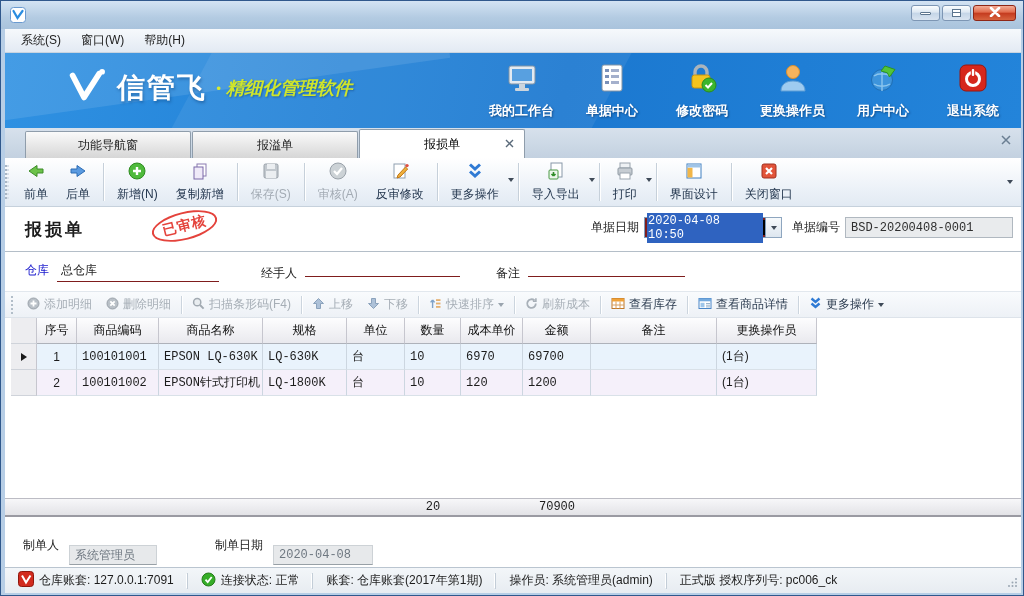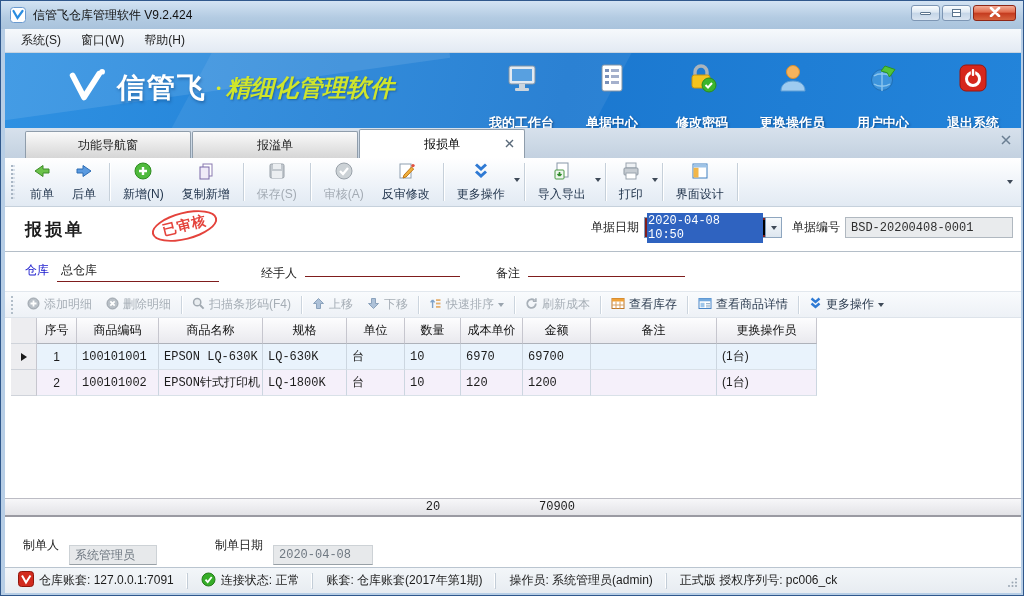--- a/index.html
+++ b/index.html
@@ -26,38 +26,38 @@
   
   .banner { position:absolute; left:4px; top:52px; width:1016px; height:75px;
     background:linear-gradient(100deg,#2f91e2 0%,#1b78d0 55%,#2384da 100%); overflow:hidden; }
   .banner::before { content:""; position:absolute; left:180px; top:-30px; width:420px; height:160px;
     background:rgba(255,255,255,.07); transform:skewX(-28deg); }
   .banner::after { content:""; position:absolute; left:-60px; top:-70px; width:500px; height:110px;
     background:rgba(255,255,255,.10); transform:rotate(-8deg); }
   .brandwrap { position:absolute; left:58px; top:14px; display:flex; align-items:center; z-index:2;font-family:Liberation Serif, serif; }
   .brandname { color:#fff; font-size:28px; font-weight:bold; letter-spacing:2px; margin-left:10px; text-shadow:1px 2px 3px rgba(0,40,90,.35); }
   .branddot { color:#d6ec32; font-size:22px; font-weight:bold; margin:0 4px 0 8px; }
-  .slogan { color:#cfe52b; font-size:24px; font-weight:bold; font-style:italic; text-shadow:1px 1px 2px rgba(0,40,90,.4); }
+  .slogan { color:#cfe52b; font-size:18px; font-weight:bold; font-style:italic; text-shadow:1px 1px 2px rgba(0,40,90,.4); }
   .banner-actions { position:absolute; right:16px; top:10px; display:flex; gap:26px; z-index:2; }
-  .bact { display:flex; flex-direction:column; align-items:center; gap:18px; cursor:pointer; min-width:64px; }
+  .bact { display:flex; flex-direction:column; align-items:center; gap:6px; cursor:pointer; min-width:64px; }
   .bact .lbl { color:#fff; font-size:13px; font-weight:bold; text-shadow:1px 1px 2px rgba(0,30,70,.5); white-space:nowrap; }
 
   
   .tabstrip { position:absolute; left:4px; top:127px; width:1016px; height:30px;
     background:linear-gradient(#d7e1ec,#c3d1e0); }
   .tabs { position:absolute; left:8px; bottom:0; display:flex; height:27px;padding-left:12px; }
   .tab { width:166px; display:flex; align-items:center; justify-content:center; font-size:12px; color:#222;
     background:linear-gradient(#fafafa,#d6d6d6); border:1px solid #8f9dab; border-bottom:none; margin-right:1px; border-radius:2px 2px 0 0; }
   .tab.active { background:#fff; height:29px; margin-top:-2px; color:#000; position:relative; }
   .tab.active .tabclose { position:absolute; right:10px; }
   .strip-close { position:absolute; right:10px; top:6px; }
 
   
   .toolbar { position:absolute; left:4px; top:157px; width:1016px; height:49px;
-    background:linear-gradient(#ffffff,#eaf0f7 70%,#e2eaf3); border-bottom:1px solid #c6d1dc; display:flex; align-items:center; padding-left:6px; }
+    background:linear-gradient(#ffffff,#eaf0f7 70%,#e2eaf3); border-bottom:1px solid #c6d1dc; display:flex; align-items:center; }
   .grip { width:4px; height:34px; margin-right:6px; border-left:2px dotted #a9b6c4; border-right:2px dotted #d8e0ea; }
   .tbtn { display:flex; flex-direction:column; align-items:center; justify-content:center; gap:2px;
     padding:3px 9px; border-radius:3px; color:#23364e; white-space:nowrap; cursor:pointer; }
   .tbtn.disabled { color:#a3abb4; cursor:default; }
   .tbtn-row { display:flex; align-items:flex-start; }
   .tsep { width:1px; height:38px; background:#c6d0da; margin:0 4px; box-shadow:1px 0 0 #fff; }
   .dd { width:0; height:0; border-left:3.5px solid transparent; border-right:3.5px solid transparent; border-top:4px solid #3f4a58; }
   .dd.dim { border-top-color:#9aa4ae; }
   .tb-overflow { margin-left:auto; margin-right:8px; align-self:center; }
 
@@ -128,21 +128,20 @@
 
 <div class="frame">
 
   <div class="titlebar">
     <span class="appicon">
       <svg width="16" height="16" viewBox="0 0 16 16">
           <rect x="0.5" y="0.5" width="15" height="15" rx="3" fill="#fff" stroke="#6a9ad0"></rect>
           <path d="M3.5 4l4 7 5-7" fill="none" stroke="#2b8de0" stroke-width="2.2" stroke-linecap="round"></path>
         </svg>
     </span>
-    <span class="title">信管飞仓库管理软件 V9.2.424</span>
     <div class="winbtns">
       <div class="winbtn">
           <span class="glyph-min"></span>
         </div>
       <div class="winbtn">
           <span class="glyph-max"></span>
         </div>
       <div class="winbtn close">
         <span><svg width="12" height="10" viewBox="0 0 12 10">
               <path d="M2 1l8 8M10 1l-8 8" stroke="#fff" stroke-width="2.6" stroke-linecap="round"></path>
@@ -341,20 +340,27 @@
     <div class="tsep"></div>
     <div class="tbtn">
       <span><svg width="20" height="20" viewBox="0 0 20 20">
             <rect x="3" y="3" width="14" height="14" fill="#fff" stroke="#3f7fc0"></rect>
             <rect x="3.5" y="3.5" width="13" height="3" fill="#9ec4e8"></rect>
             <rect x="3.5" y="6.8" width="5" height="9.7" fill="#f2b648"></rect>
           </svg></span>
       <span>界面设计</span>
     </div>
     <div class="tsep"></div>
+    <div class="tbtn">
+      <span><svg width="20" height="20" viewBox="0 0 20 20">
+            <rect x="3" y="3" width="14" height="14" rx="2" fill="#e2543a" stroke="#a03020"></rect>
+            <path d="M7 7l6 6M13 7l-6 6" stroke="#fff" stroke-width="2.2"></path>
+          </svg></span>
+      <span>关闭窗口</span>
+    </div>
     <span class="dd tb-overflow"></span>
   </div>
 
   <div class="main">
 
     <div class="dochead">
       <span class="doctitle">报损单</span>
       <span class="stamp">已审核</span>
       <div class="dochead-right">
         <span class="flabel">单据日期</span>

